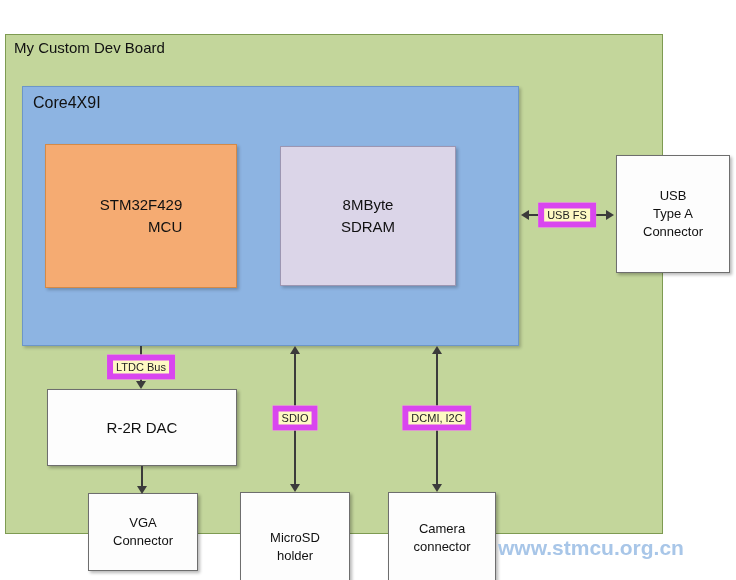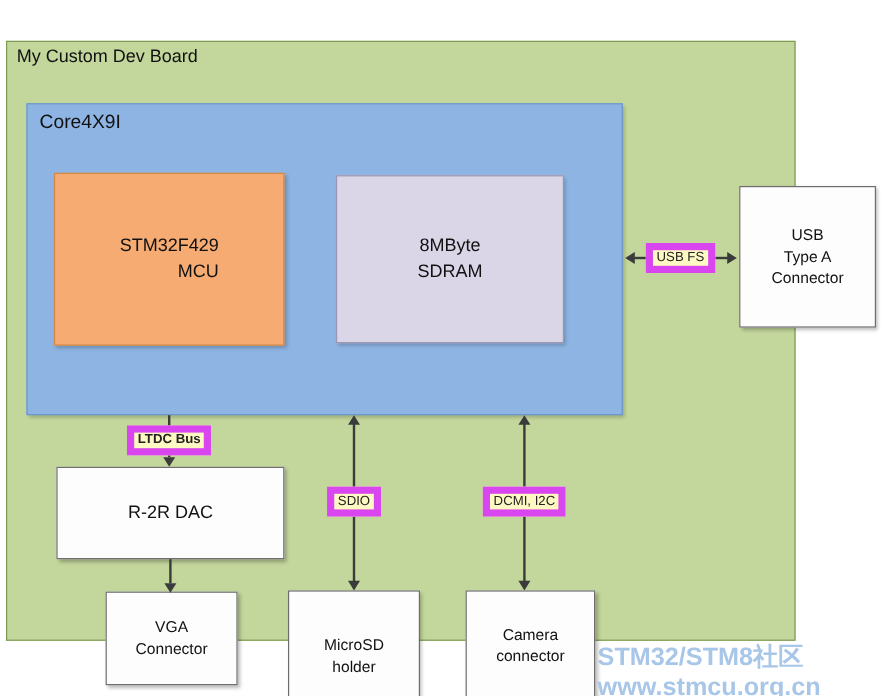--- a/index.html
+++ b/index.html
@@ -26,21 +26,21 @@
     position:absolute; display:flex; align-items:center; justify-content:center;
     text-align:center; white-space:pre-line; color:#111;
   }
   .mcu {
     left:45px; top:115px; width:192px; height:144px; font-size:15px; line-height:22px;
     background:var(--mcu_bg); border:1px solid var(--mcu_border);
     box-shadow:2px 2px 3px rgba(0,0,0,0.22);
     text-align:right;
   }
   .sdram {
-    left:280px; top:117px; width:190px; height:140px; font-size:15px; line-height:22px;
+    left:280px; top:117px; width:176px; height:140px; font-size:15px; line-height:22px;
     background:var(--sdram_bg); border:1px solid var(--sdram_border);
     box-shadow:2px 2px 3px rgba(0,0,0,0.22);
   }
   .white-block {
     background:var(--block_bg); border:1px solid var(--block_border);
     box-shadow:2px 2px 3px rgba(0,0,0,0.28);
   }
   .usb  { left:616px; top:126px; width:114px; height:118px; font-size:13px; line-height:18px; }
   .dac  { left:47px;  top:360px; width:190px; height:77px;  font-size:15px; }
   .vga  { left:88px;  top:464px; width:110px; height:78px; font-size:13px; line-height:18px; }
@@ -79,21 +79,21 @@
   .dcmi-arrow .head-up { left:1px; top:0; }
   .dcmi-arrow .head-down { left:1px; top:138px; }
 
   .bus-label {
     position:absolute; transform:translate(-50%,-50%);
     background:#fef9c3; border:6px solid #d946ef;
     font-size:11px; color:#222; padding:0 3px; line-height:13px;
     white-space:nowrap; z-index:5;
   }
   .usb-fs-label { left:567px; top:186px; }
-  .ltdc-label   { left:141px; top:338px;font-weight:bold; }
+  .ltdc-label   { left:141px; top:338px; }
   .sdio-label   { left:295px; top:389px; }
   .dcmi-label   { left:437px; top:389px;text-align:center; }
 
   .watermark {
     position:absolute; left:498px; top:506px;
     font-size:21px; font-weight:bold; line-height:25px;
     color:var(--watermark); z-index:6;
   }
 </style>
 </head>
@@ -151,17 +151,16 @@
     <div class="head head-up"></div>
     <div class="head head-down"></div>
   </div>
 
   <div class="bus-label usb-fs-label">USB FS</div>
   <div class="bus-label ltdc-label">LTDC Bus</div>
   <div class="bus-label sdio-label">SDIO</div>
   <div class="bus-label dcmi-label">DCMI, I2C</div>
 
   <div class="watermark">
-    <div>STM32/STM8社区</div>
     <div>www.stmcu.org.cn</div>
   </div>
 
 </div>
 
 </body></html>

